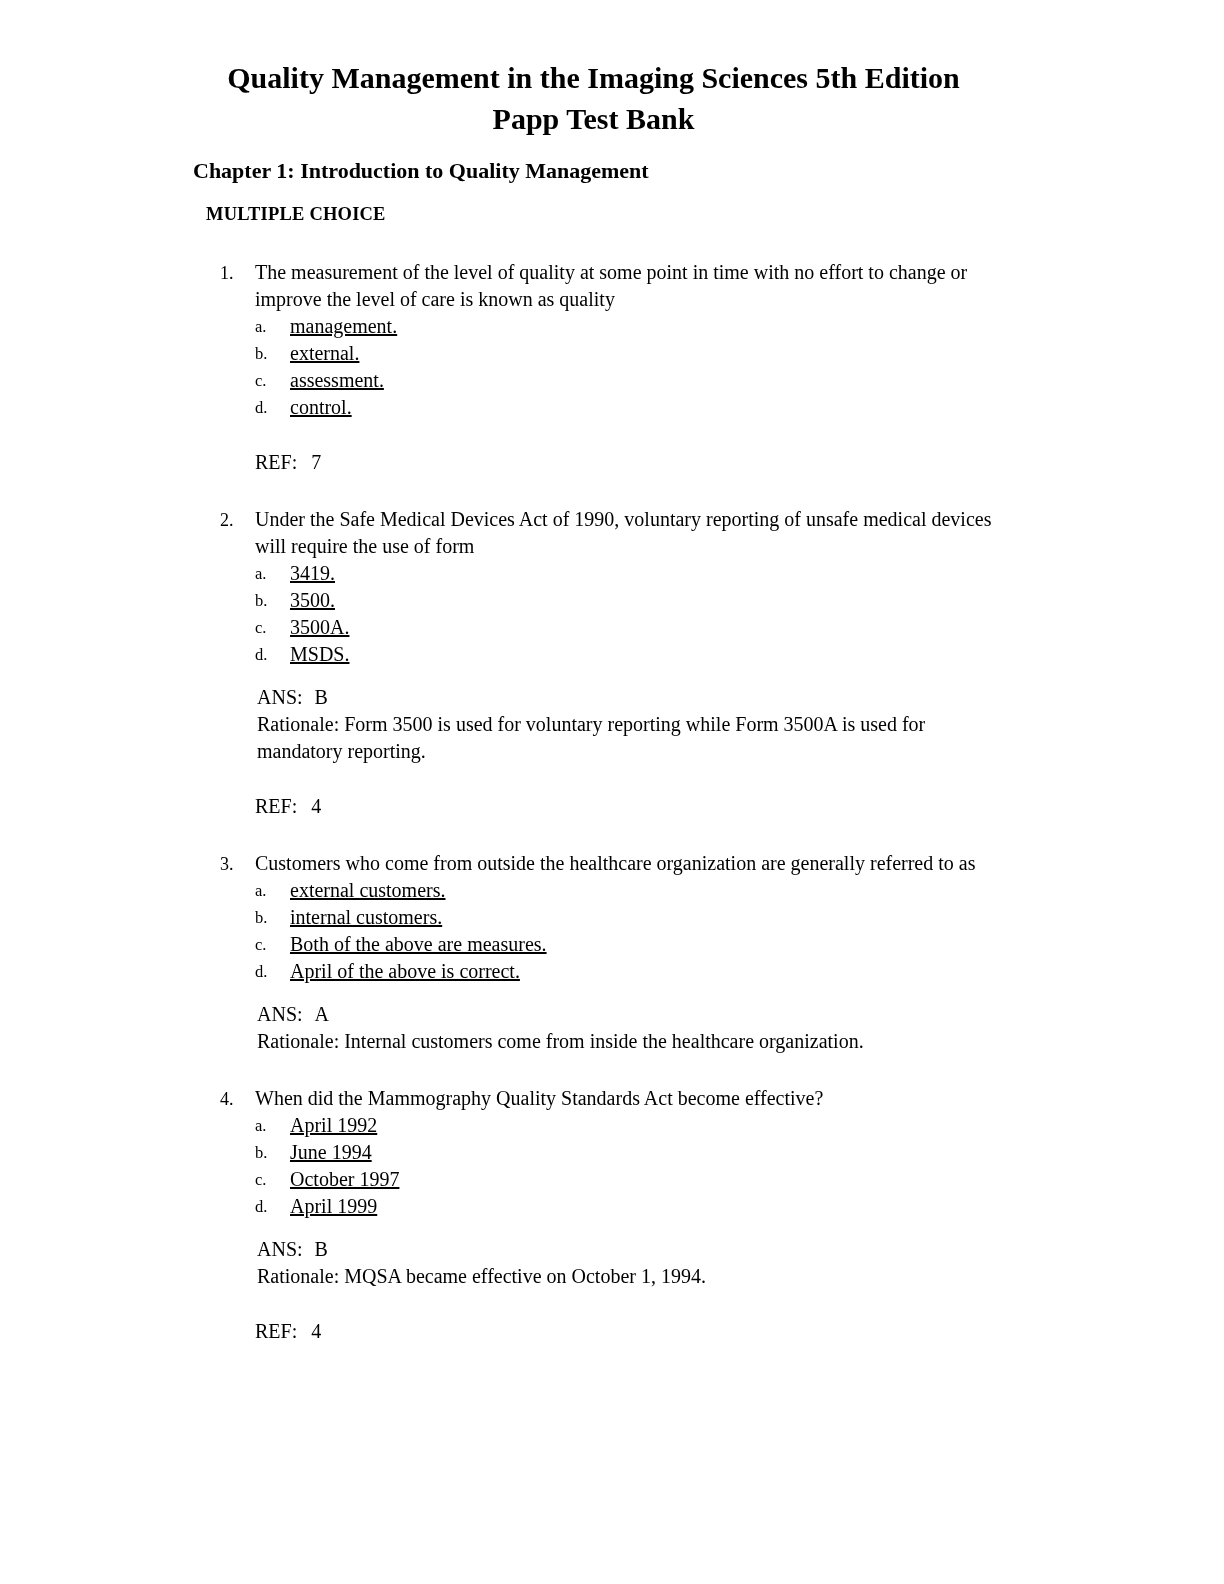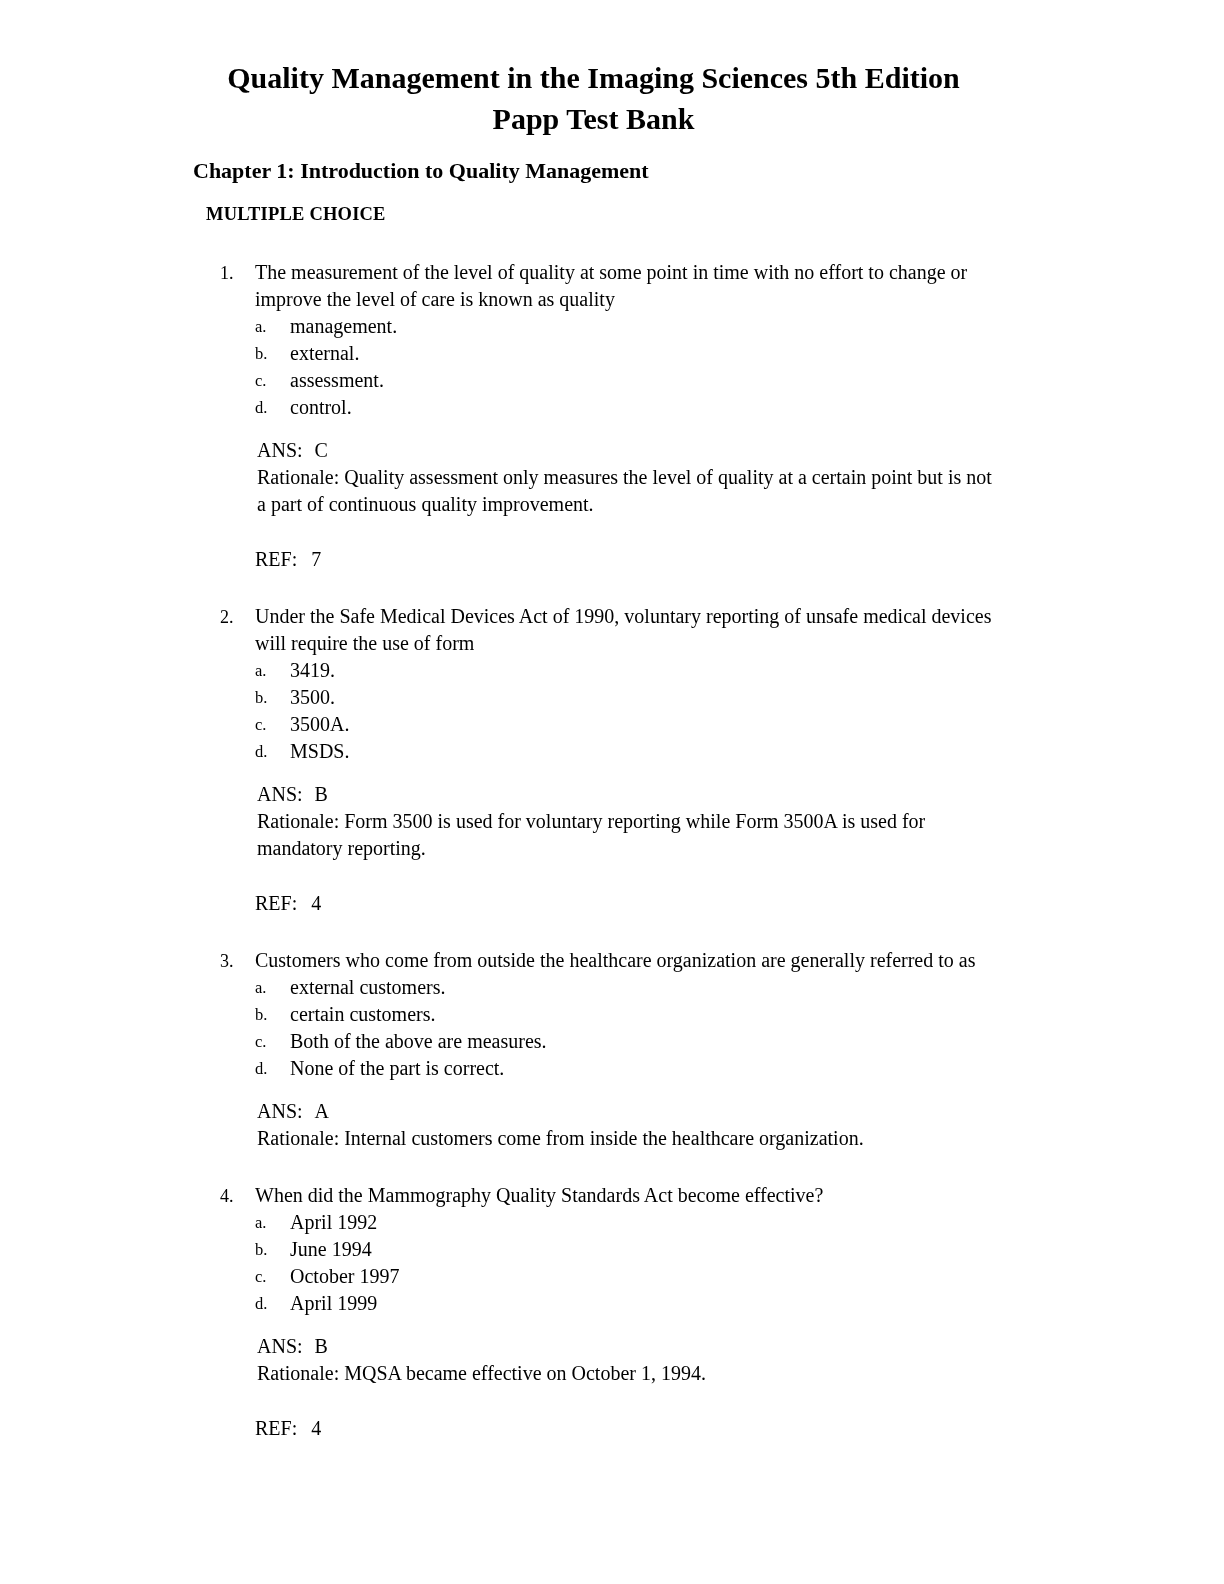--- a/index.html
+++ b/index.html
@@ -65,20 +65,21 @@
     display: flex;
   }
   .option-letter {
     width: 35px;
     flex: 0 0 35px;
     font-size: 16.5px;
     padding-top: 3px;
   }
   .option-text {
     flex: 1;
+    text-decoration: underline;
   }
   .ans-section {
     margin-left: 64px;
     margin-top: 16px;
     max-width: 900px;
   }
   .ans-line .ans-value {
     margin-left: 12px;
   }
   .ref-row {
@@ -117,28 +118,20 @@
   <div class="option-row">
     <span class="option-letter">c.</span>
     <span class="option-text">assessment.</span>
   </div>
 
   <div class="option-row">
     <span class="option-letter">d.</span>
     <span class="option-text">control.</span>
   </div>
 </div>
-    <div class="ans-section">
-      <div class="ans-line">
-        <span>ANS:</span><span class="ans-value">C</span>
-      </div>
-      <div class="rationale-wrap">
-        <span>Rationale: Quality assessment only measures the level of quality at a certain point but is not a part of continuous quality improvement.</span>
-      </div>
-    </div>
     <div class="ref-row">
       <span>REF:</span><span class="ref-value">7</span>
     </div>
   </div>
 
   <div class="question-block">
     <div class="q-row">
       <span class="q-number">2.</span>
       <span class="q-text">Under the Safe Medical Devices Act of 1990, voluntary reporting of unsafe medical devices will require the use of form</span>
     </div>
@@ -182,31 +175,31 @@
       <span class="q-text">Customers who come from outside the healthcare organization are generally referred to as</span>
     </div>
     <div class="options">
   <div class="option-row">
     <span class="option-letter">a.</span>
     <span class="option-text">external customers.</span>
   </div>
 
   <div class="option-row">
     <span class="option-letter">b.</span>
-    <span class="option-text">certain customers.</span>
+    <span class="option-text">internal customers.</span>
   </div>
 
   <div class="option-row">
     <span class="option-letter">c.</span>
     <span class="option-text">Both of the above are measures.</span>
   </div>
 
   <div class="option-row">
     <span class="option-letter">d.</span>
-    <span class="option-text">None of the part is correct.</span>
+    <span class="option-text">April of the above is correct.</span>
   </div>
 </div>
     <div class="ans-section">
       <div class="ans-line">
         <span>ANS:</span><span class="ans-value">A</span>
       </div>
       <div class="rationale-wrap">
         <span>Rationale: Internal customers come from inside the healthcare organization.</span>
       </div>
     </div>

